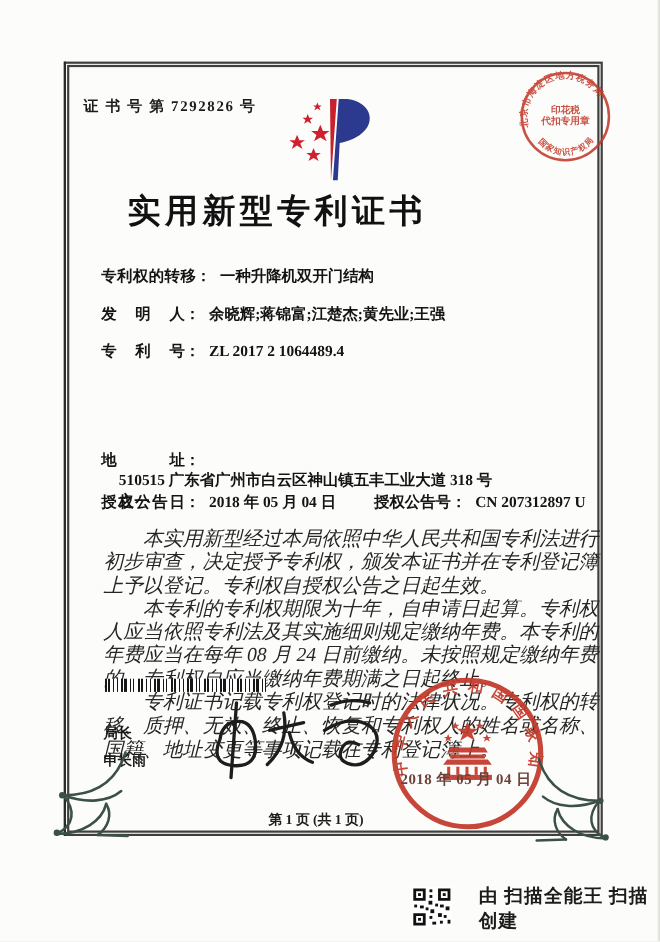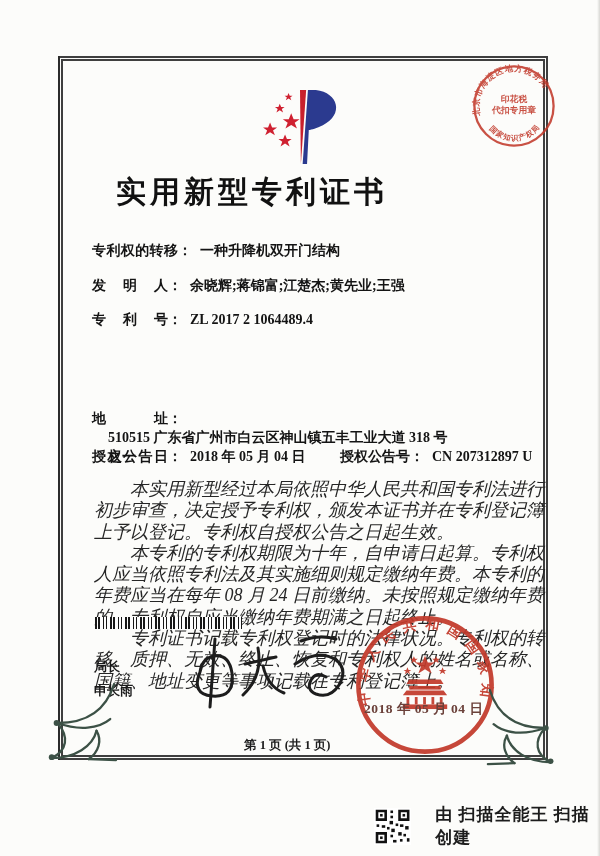--- a/index.html
+++ b/index.html
@@ -26,31 +26,32 @@
   .director{position:absolute;left:94px;top:655px;font-size:13px;color:#1a1a1a;font-weight:600;line-height:24px;}
   .sig{position:absolute;left:178px;top:628px;}
   .seal{position:absolute;left:351px;top:610px;opacity:.93;}
   .sealdate{position:absolute;left:364px;top:700px;font-size:13.5px;font-weight:700;color:#6b413a;letter-spacing:.5px;white-space:nowrap;}
   .footer{position:absolute;left:244px;top:737px;font-size:12.5px;color:#1e1e1e;font-weight:600;}
   .stamp{position:absolute;left:470px;top:62px;opacity:.88;}
   .logo{position:absolute;left:256px;top:84px;}
   .orn{position:absolute;}
   .orn.bl{left:40px;top:682px;}
   .orn.br{left:486px;top:686px;transform:scaleX(-1);}
-  .wm{position:absolute;left:374px;top:803px;display:flex;align-items:center;gap:24px;font-family:"Liberation Sans","DejaVu Sans",sans-serif;}
+  .wm{position:absolute;left:374px;top:803px;display:flex;align-items:flex-start;gap:24px;font-family:"Liberation Sans","DejaVu Sans",sans-serif;}
   .wm-text{font-size:17px;font-weight:600;color:#1c1c1c;letter-spacing:1px;font-family:"Liberation Serif","DejaVu Serif",serif;}
   svg text{font-family:"Liberation Serif","DejaVu Serif",serif;}
 </style>
 </head>
 <body>
 
 <div class="scan">
 
   <div class="frame"></div>
 
+  <div class="cert-no">证 书 号 第 7292826 号</div>
 
   <svg class="logo" width="88" height="86" viewBox="0 0 100 96">
     <g fill="#cf2030">
       <path transform="translate(37,14) scale(0.45)" d="M0,-10 2.9,-3.1 10,-3.1 4.2,1.2 6.9,8.1 0,3.8 -6.9,8.1 -4.2,1.2 -10,-3.1 -2.9,-3.1Z"></path>
       <path transform="translate(27,27) scale(0.55)" d="M0,-10 2.9,-3.1 10,-3.1 4.2,1.2 6.9,8.1 0,3.8 -6.9,8.1 -4.2,1.2 -10,-3.1 -2.9,-3.1Z"></path>
       <path transform="translate(40,42) scale(0.95)" d="M0,-10 2.9,-3.1 10,-3.1 4.2,1.2 6.9,8.1 0,3.8 -6.9,8.1 -4.2,1.2 -10,-3.1 -2.9,-3.1Z"></path>
       <path transform="translate(16,51) scale(0.8)" d="M0,-10 2.9,-3.1 10,-3.1 4.2,1.2 6.9,8.1 0,3.8 -6.9,8.1 -4.2,1.2 -10,-3.1 -2.9,-3.1Z"></path>
       <path transform="translate(33,64) scale(0.75)" d="M0,-10 2.9,-3.1 10,-3.1 4.2,1.2 6.9,8.1 0,3.8 -6.9,8.1 -4.2,1.2 -10,-3.1 -2.9,-3.1Z"></path>
     </g>
     <polygon points="50,6 57,6 51,90" fill="#c8202c"></polygon>

